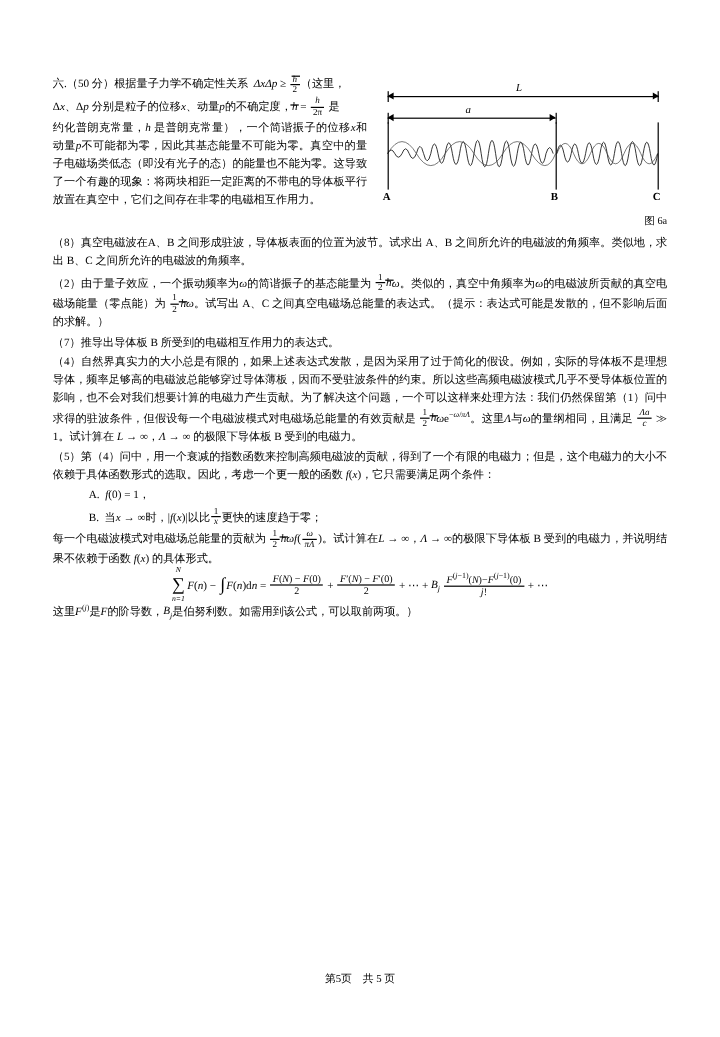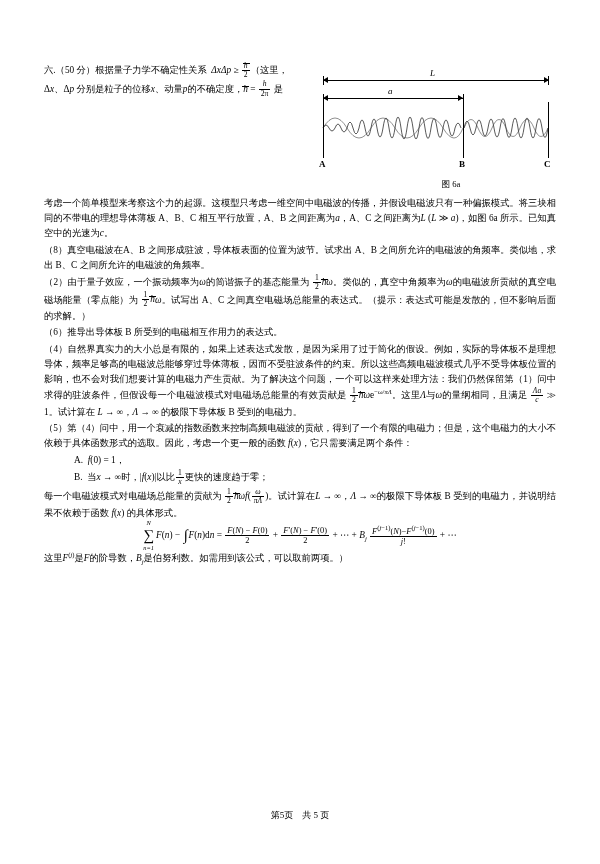--- a/index.html
+++ b/index.html
@@ -65,21 +65,21 @@
     width: 240px;
     margin: 0 0 4px 10px;
     position: relative;
   }
   .fig-inner {
     position: relative;
     width: 240px;
     height: 112px;
   }
   .fig-caption {
-    text-align: center;
+    text-align: right;
     font-size: 8.6px;
     margin-top: 1px;
   }
   .plate {
     position: absolute;
     width: 1.4px;
     background: #000;
   }
   .plate-label {
     position: absolute;
@@ -225,37 +225,37 @@
 
     <p class="para">
       <span>六.（50 分）根据量子力学不确定性关系</span>
       <span class="it">&nbsp;Δ<span class="it">x</span>Δ<span class="it">p</span> ≥ </span><span class="frac"><span class="num"><span class="hbar">h</span></span><span class="den">2</span></span><span>（这里，</span>
     </p>
 
     <p class="para">
       Δ<span class="it">x</span>、Δ<span class="it">p</span> 分别是粒子的位移<span class="it">x</span>、动量<span class="it">p</span>的不确定度，<span class="hbar">h</span>&nbsp;= <span class="frac"><span class="num"><span class="it">h</span></span><span class="den">2π</span></span> 是
     </p>
 
+    <p class="para">
+      约化普朗克常量，<span class="it">h</span> 是普朗克常量），一个简谐振子的位移<span class="it">x</span>和动量<span class="it">p</span>不可能都为零，因此其基态能量不可能为零。真空中的量子电磁场类低态（即没有光子的态）的能量也不能为零。这导致了一个有趣的现象：将两块相距一定距离的不带电的导体板平行放置在真空中，它们之间存在非零的电磁相互作用力。
+    </p>
 
     <div class="clearfix"></div>
 
-    <p class="para">
-      考虑一个简单模型来考察这个力的起源。这模型只考虑一维空间中电磁波的传播，并假设电磁波只有一种偏振模式。将三块相同的不带电的理想导体薄板 A、B、C 相互平行放置，A、B 之间距离为<span class="it">a</span>，A、C 之间距离为<span class="it">L</span> (<span class="it">L</span> ≫ <span class="it">a</span>)，如图 6a 所示。已知真空中的光速为<span class="it">c</span>。
-    </p>
 
     <p class="para">
       （8）真空电磁波在A、B 之间形成驻波，导体板表面的位置为波节。试求出 A、B 之间所允许的电磁波的角频率。类似地，求出 B、C 之间所允许的电磁波的角频率。
     </p>
 
     <p class="para">
       （2）由于量子效应，一个振动频率为<span class="it">ω</span>的简谐振子的基态能量为 <span class="frac"><span class="num">1</span><span class="den">2</span></span><span class="hbar">h</span><span class="it">ω</span>。类似的，真空中角频率为<span class="it">ω</span>的电磁波所贡献的真空电磁场能量（零点能）为 <span class="frac"><span class="num">1</span><span class="den">2</span></span><span class="hbar">h</span><span class="it">ω</span>。试写出 A、C 之间真空电磁场总能量的表达式。（提示：表达式可能是发散的，但不影响后面的求解。）
     </p>
 
     <p class="para">
-      （6）推导出导体板 B 所受到的电磁相互作用力的表达式。
+      （7）推导出导体板 B 所受到的电磁相互作用力的表达式。
     </p>
 
     <p class="para">
       （4）自然界真实力的大小总是有限的，如果上述表达式发散，是因为采用了过于简化的假设。例如，实际的导体板不是理想导体，频率足够高的电磁波总能够穿过导体薄板，因而不受驻波条件的约束。所以这些高频电磁波模式几乎不受导体板位置的影响，也不会对我们想要计算的电磁力产生贡献。为了解决这个问题，一个可以这样来处理方法：我们仍然保留第（1）问中求得的驻波条件，但假设每一个电磁波模式对电磁场总能量的有效贡献是 <span class="frac"><span class="num">1</span><span class="den">2</span></span><span class="hbar">h</span><span class="it">ω</span>e<span class="sup">−<span class="it">ω</span>/<span class="it">πΛ</span></span>。这里<span class="it">Λ</span>与<span class="it">ω</span>的量纲相同，且满足 <span class="frac"><span class="num"><span class="it">Λa</span></span><span class="den"><span class="it">c</span></span></span> ≫ 1。试计算在 <span class="it">L</span> → ∞，<span class="it">Λ</span> → ∞ 的极限下导体板 B 受到的电磁力。
     </p>
 
     <p class="para">
       （5）第（4）问中，用一个衰减的指数函数来控制高频电磁波的贡献，得到了一个有限的电磁力；但是，这个电磁力的大小不依赖于具体函数形式的选取。因此，考虑一个更一般的函数 <span class="it">f</span>(<span class="it">x</span>)，它只需要满足两个条件：
     </p>
 

